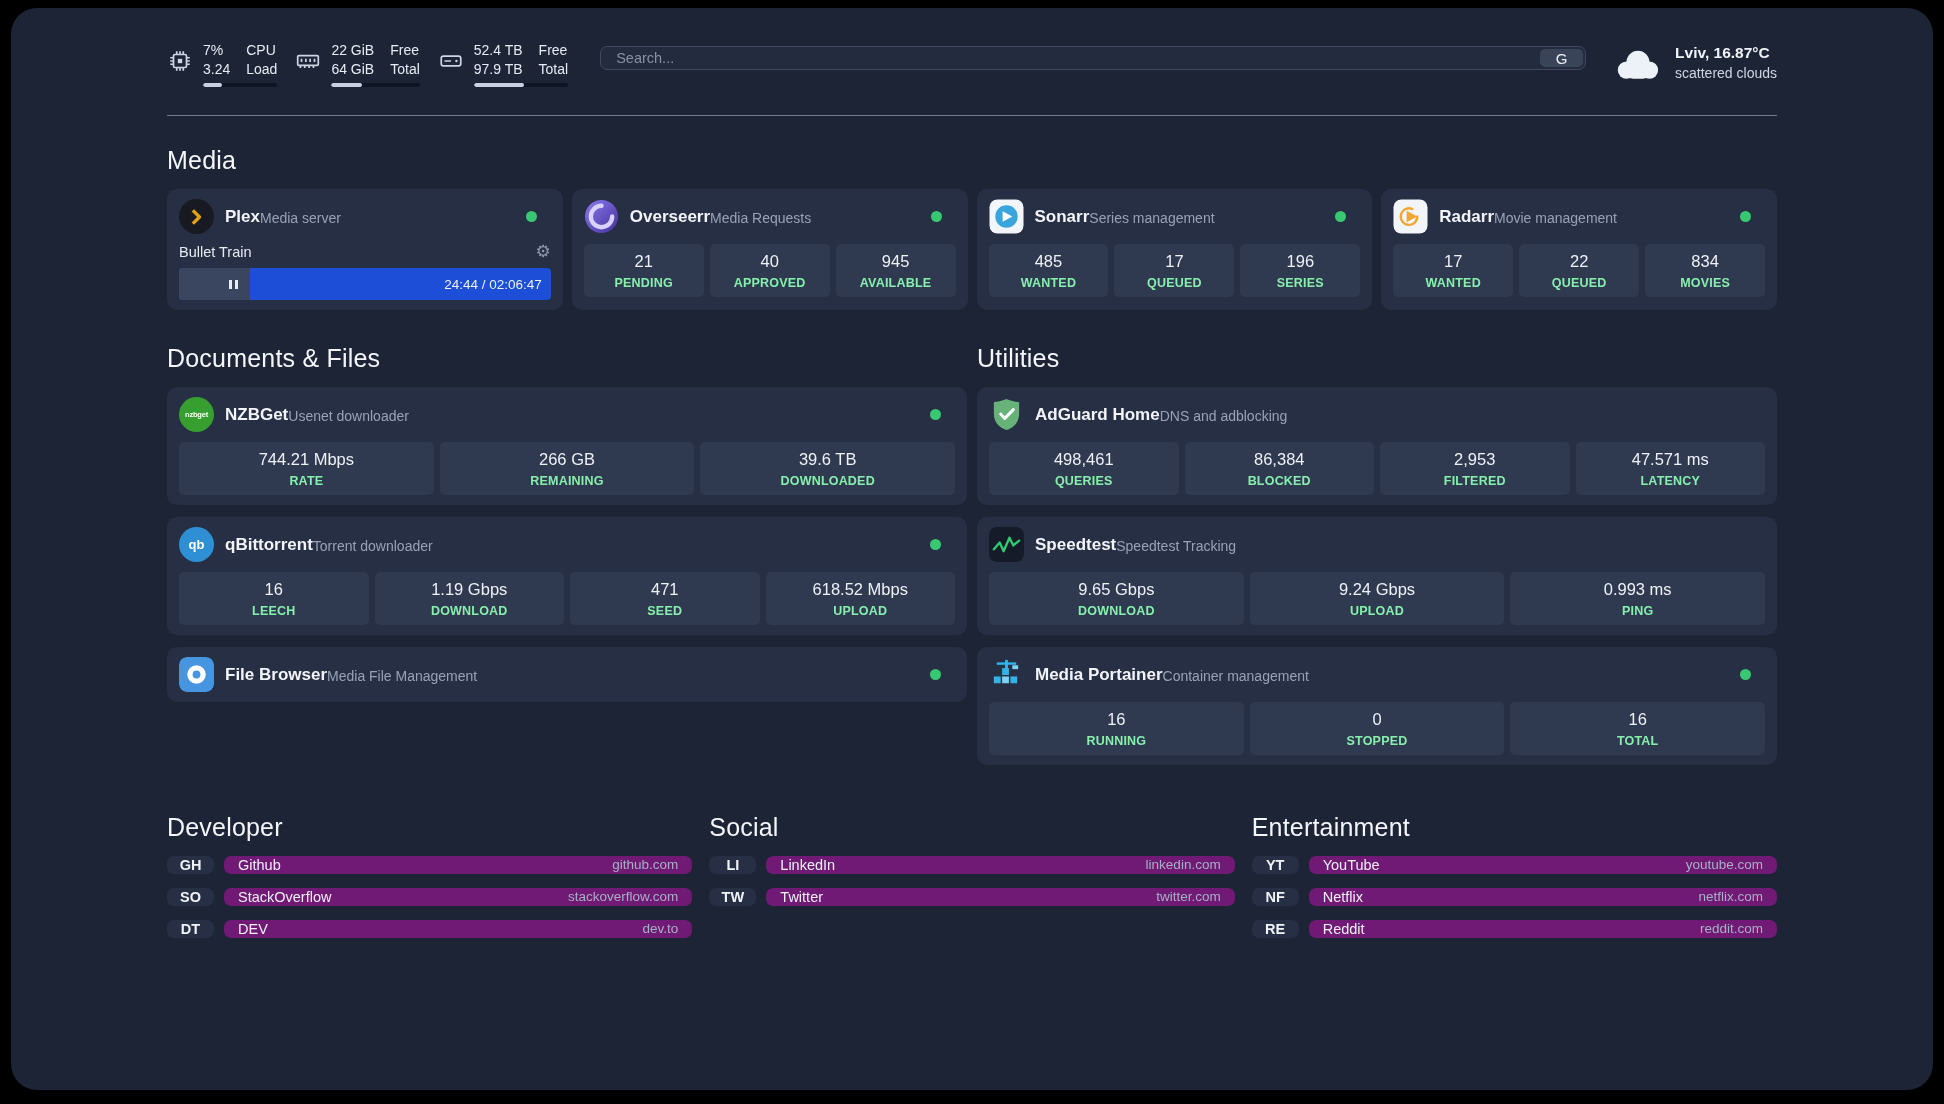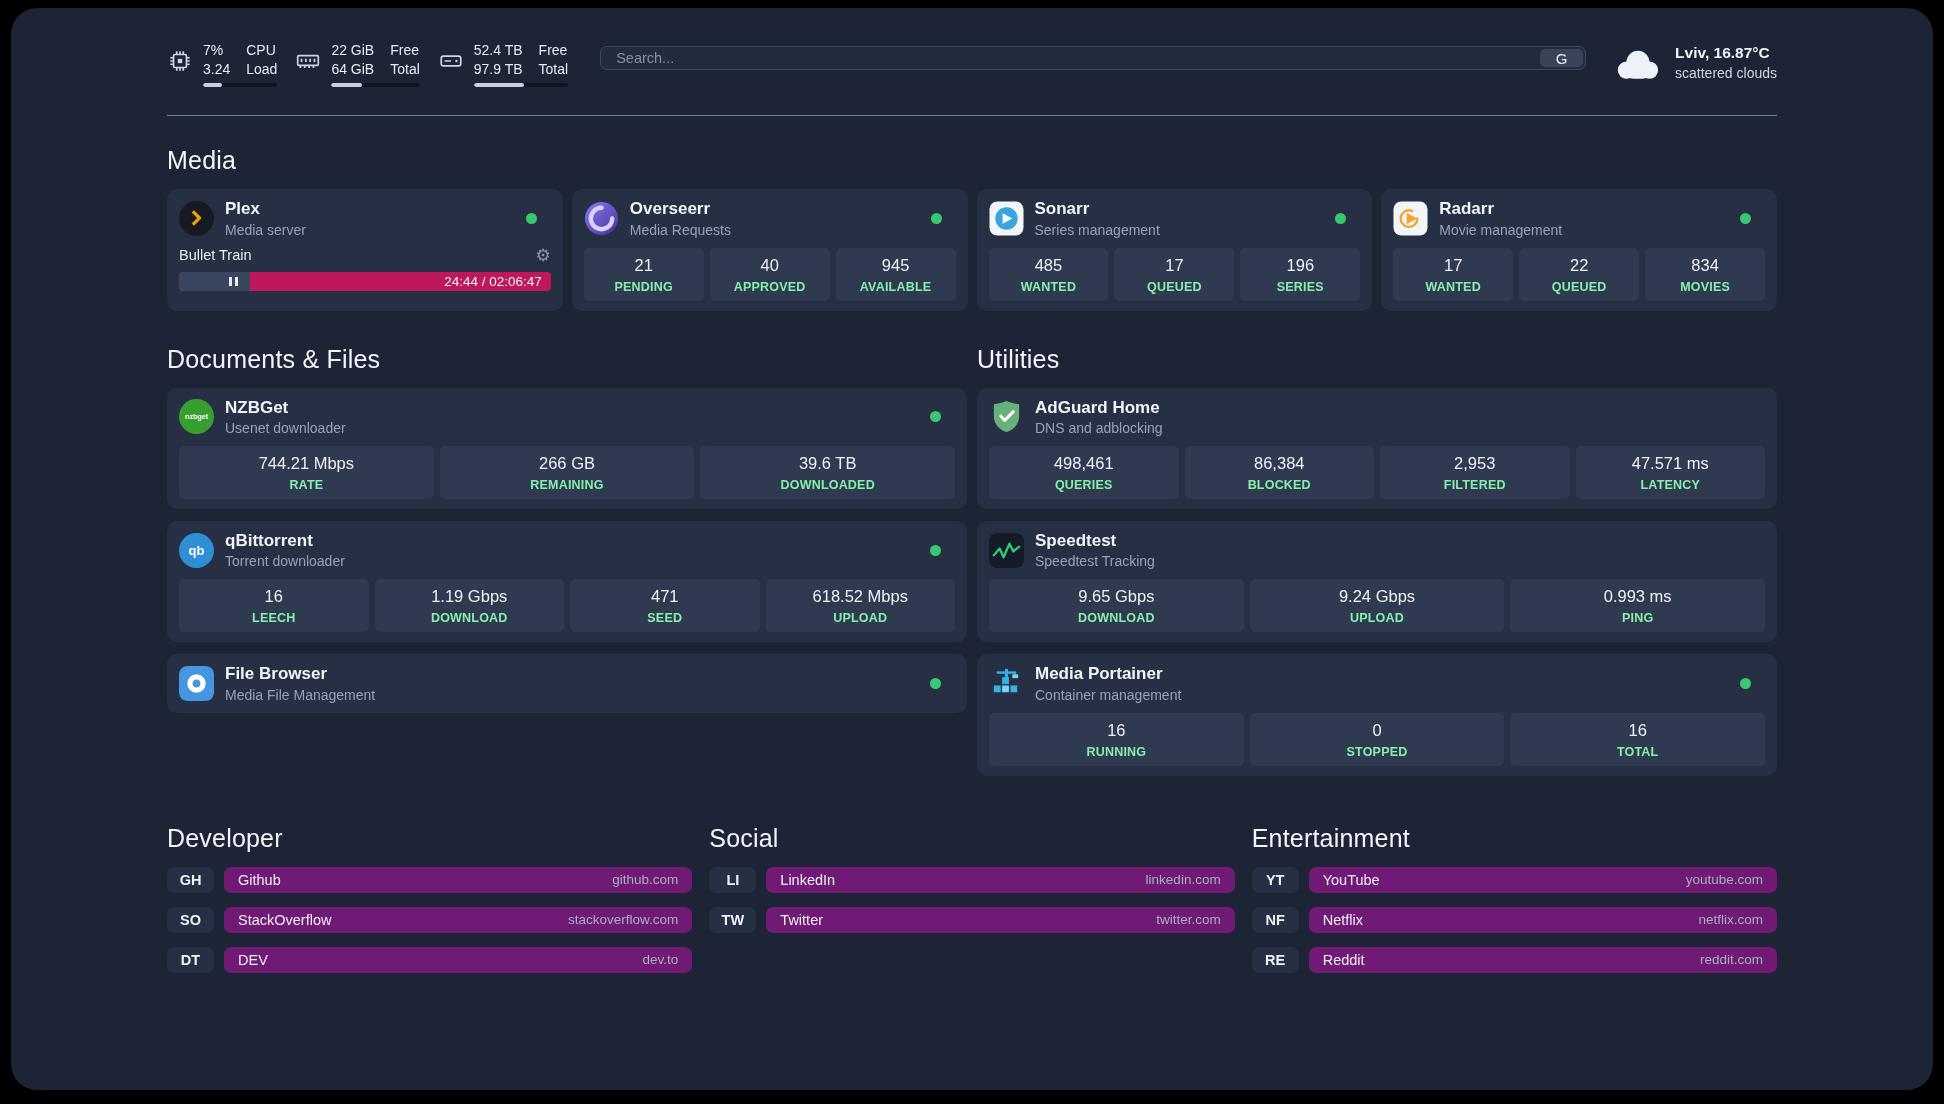--- a/index.html
+++ b/index.html
@@ -44,50 +44,50 @@
 
   .app-header { display: flex; align-items: center; gap: 11px; }
   .app-icon { width: 35px; height: 35px; flex: 0 0 35px; border-radius: 50%;
               display: flex; align-items: center; justify-content: center; overflow: hidden; }
   .app-icon svg { width: 100%; height: 100%; display: block; }
   .app-icon.square { border-radius: 8px; }
   .icon-plex { background: #181a23; }
   .icon-plex svg { width: 20px; height: 20px; }
   .icon-nzbget { background: #379f2f; color: #fff; font-size: 7.5px; font-weight: 700; letter-spacing: -0.2px; }
   .icon-qbit { background: #2e8fd5; color: #fff; font-size: 13px; font-weight: 700; }
-  .app-titles { display: flex; flex-direction: column; }
+  .app-titles { display: flex; }
   .app-name { font-size: 17px; font-weight: 700; color: #f2f4f9; line-height: 1.15; }
   .app-sub { font-size: 14px; color: #98a2b6; margin-top: 3px; }
   .status-dot { width: 11px; height: 11px; border-radius: 50%; background: #37c871;
                 margin-left: auto; margin-right: 14px; flex: 0 0 11px; }
 
   .stats { display: flex; gap: 6px; margin-top: 10px; }
   .stat { flex: 1; background: #2f3950; border-radius: 5px; text-align: center; padding: 8px 4px 7px; }
   .stat-value { font-size: 16.5px; color: #eef1f6; line-height: 1.2; }
   .stat-label { font-size: 12.5px; font-weight: 700; color: #86efac; margin-top: 4px; letter-spacing: 0.2px; }
 
   
   .np-row { display: flex; align-items: center; margin-top: 9px; }
   .np-title { font-size: 14.5px; color: #e7ebf2; }
   .np-gear { margin-left: auto; color: #8d97ab; font-size: 17px; cursor: pointer; line-height: 1; }
-  .np-bar { position: relative; margin-top: 8px; height: 19px; border-radius: 4px;
-            background: #be185d; overflow: hidden; display: flex; align-items: center; padding-left: 41px; }
+  .np-bar { position: relative; margin-top: 8px; height: 32px; border-radius: 4px;
+            background: #1d4ed8; overflow: hidden; display: flex; align-items: center; padding-left: 41px; }
   .np-fill { position: absolute; left: 0; top: 0; bottom: 0; background: #3a4660; }
   .np-pause { position: relative; margin-left: 9px; display: flex; gap: 3px; cursor: pointer; }
   .np-pause i { width: 3px; height: 9px; background: #e8ecf4; display: block; }
   .np-time { position: absolute; right: 9px; font-size: 13.5px; color: #eef1f6; }
 
   .cols { display: grid; grid-template-columns: 1fr 1fr; gap: 10px; margin-top: 34px; }
   .col .section-title { margin-bottom: 14px; }
   .col .card + .card { margin-top: 12px; }
 
   
   .bookmarks { display: grid; grid-template-columns: 1fr 1fr 1fr; gap: 17px; margin-top: 48px; }
   .bm-group .section-title { margin-bottom: 14px; }
-  .bm-row { display: flex; gap: 10px; margin-bottom: 14px; height: 26px; cursor: pointer; }
+  .bm-row { display: flex; gap: 10px; margin-bottom: 14px; height: 18px; cursor: pointer; }
   .bm-abbr { width: 47px; flex: 0 0 47px; background: #272f44; border-radius: 7px; display: flex;
              align-items: center; justify-content: center; font-weight: 700; font-size: 14.5px; color: #f0f3f8; }
   .bm-pill { flex: 1; background: #701a75; border-radius: 7px; display: flex; align-items: center; padding: 0 14px; }
   .bm-name { font-size: 14.5px; color: #edf0f6; }
   .bm-url { margin-left: auto; font-size: 13.5px; color: #a6b0c3; }
 </style>
 </head>
 <body>
 
 <div class="dashboard">

